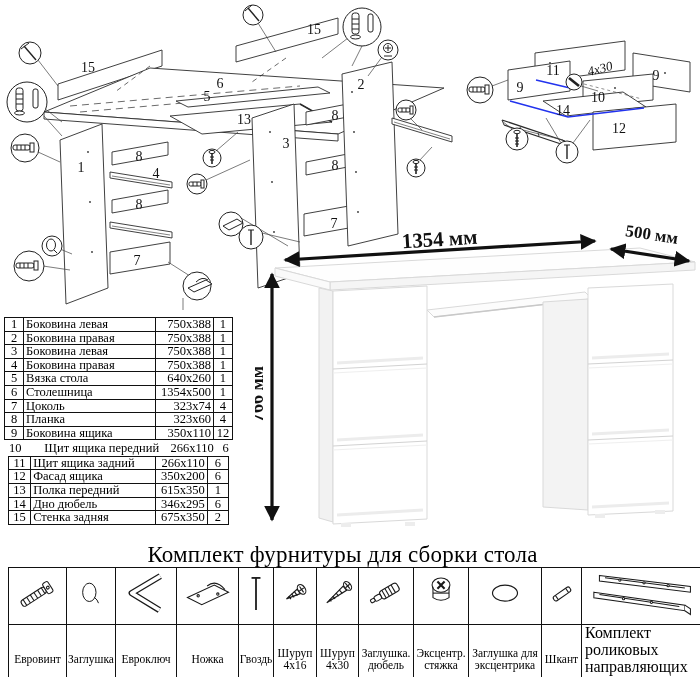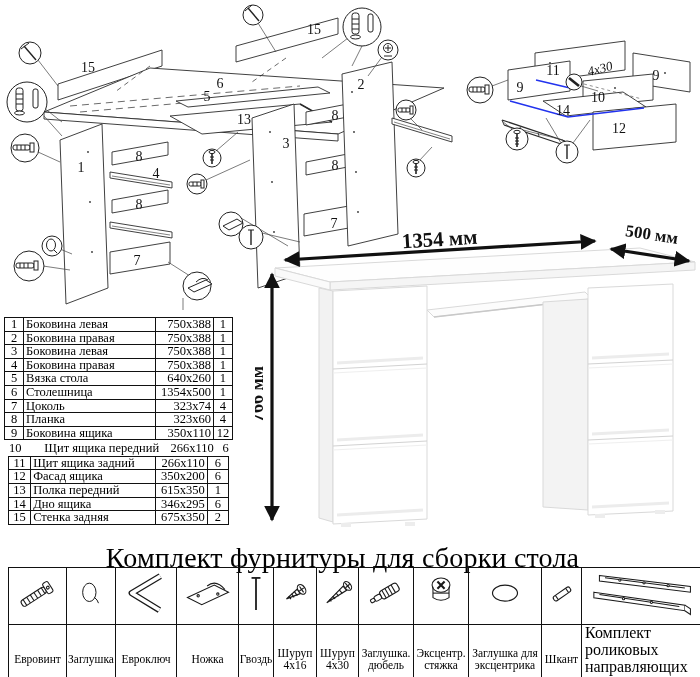--- a/index.html
+++ b/index.html
@@ -17,21 +17,21 @@
   .c-size{text-align:right;}
   .c-qty{text-align:center;}
   .row10{display:flex;align-items:center;height:13.5px;margin-top:1px;}
   .row10 .r10-num{width:24px;text-align:center;}
   .row10 .r10-name{width:133px;padding-left:2px;margin-left:16px;}
   .row10 .r10-size{width:52px;text-align:center;}
   .row10 .r10-qty{width:20px;text-align:center;}
 
   
   .hw-title{position:absolute;left:0;top:542px;width:685px;text-align:center;
-            font-size:28px;letter-spacing:.2px;}
+            font-size:23px;letter-spacing:.2px;}
   table.hw{position:absolute;left:8px;top:567px;width:698px;border-collapse:collapse;table-layout:fixed;}
   table.hw td{border:1.4px solid #111;text-align:center;vertical-align:middle;padding:0;overflow:hidden;}
   td.icon-cell{height:56px;}
   td.label-cell{height:27px;font-size:11.5px;line-height:1.05;}
   td.label-cell.left{ text-align:left;padding:0 16px 0 3px;font-size:16px;}
   td.qty-cell{height:21px;font-size:14px;}
 
   svg text{font-family:"Liberation Serif",serif;}
   .dim-label{font-family:"Liberation Sans",sans-serif;font-weight:700;fill:#111;}
   .part-num{font-size:14px;fill:#111;}
@@ -395,21 +395,21 @@
             <td class="c-qty">6</td>
           </tr>
       <tr>
             <td class="c-num">13</td>
             <td>Полка передний</td>
             <td class="c-size">615x350</td>
             <td class="c-qty">1</td>
           </tr>
       <tr>
             <td class="c-num">14</td>
-            <td>Дно ящика</td>
+            <td>Дно дюбель</td>
             <td class="c-size">346x295</td>
             <td class="c-qty">6</td>
           </tr>
       <tr>
             <td class="c-num">15</td>
             <td>Стенка задняя</td>
             <td class="c-size">675x350</td>
             <td class="c-qty">2</td>
           </tr>
     </tbody>

